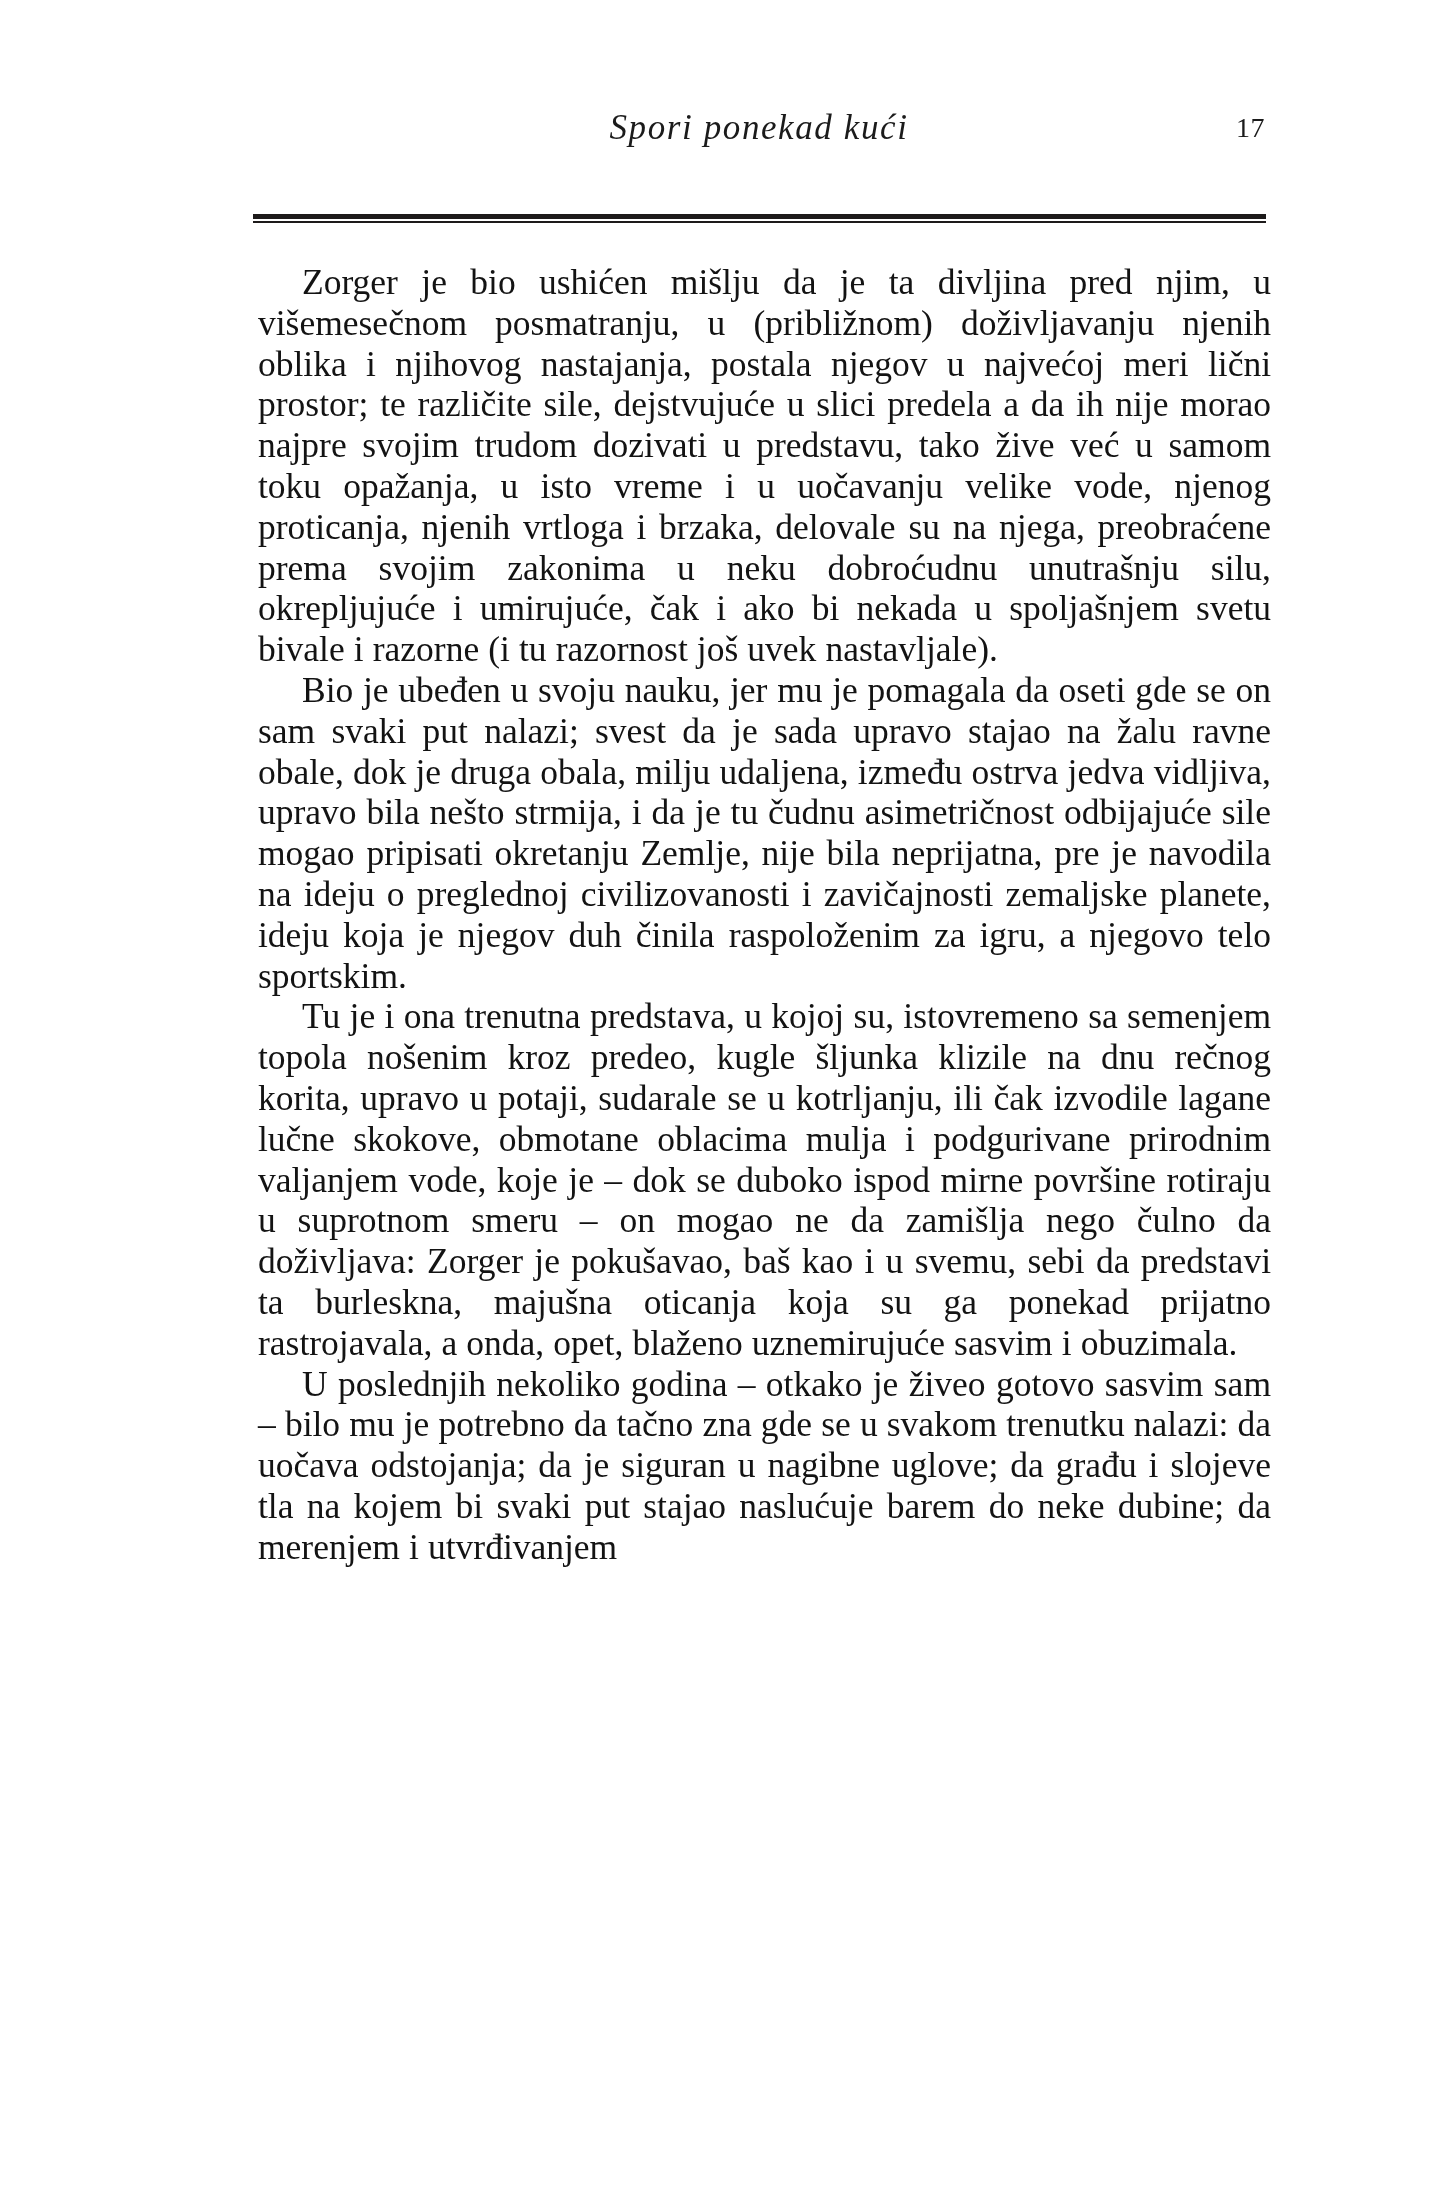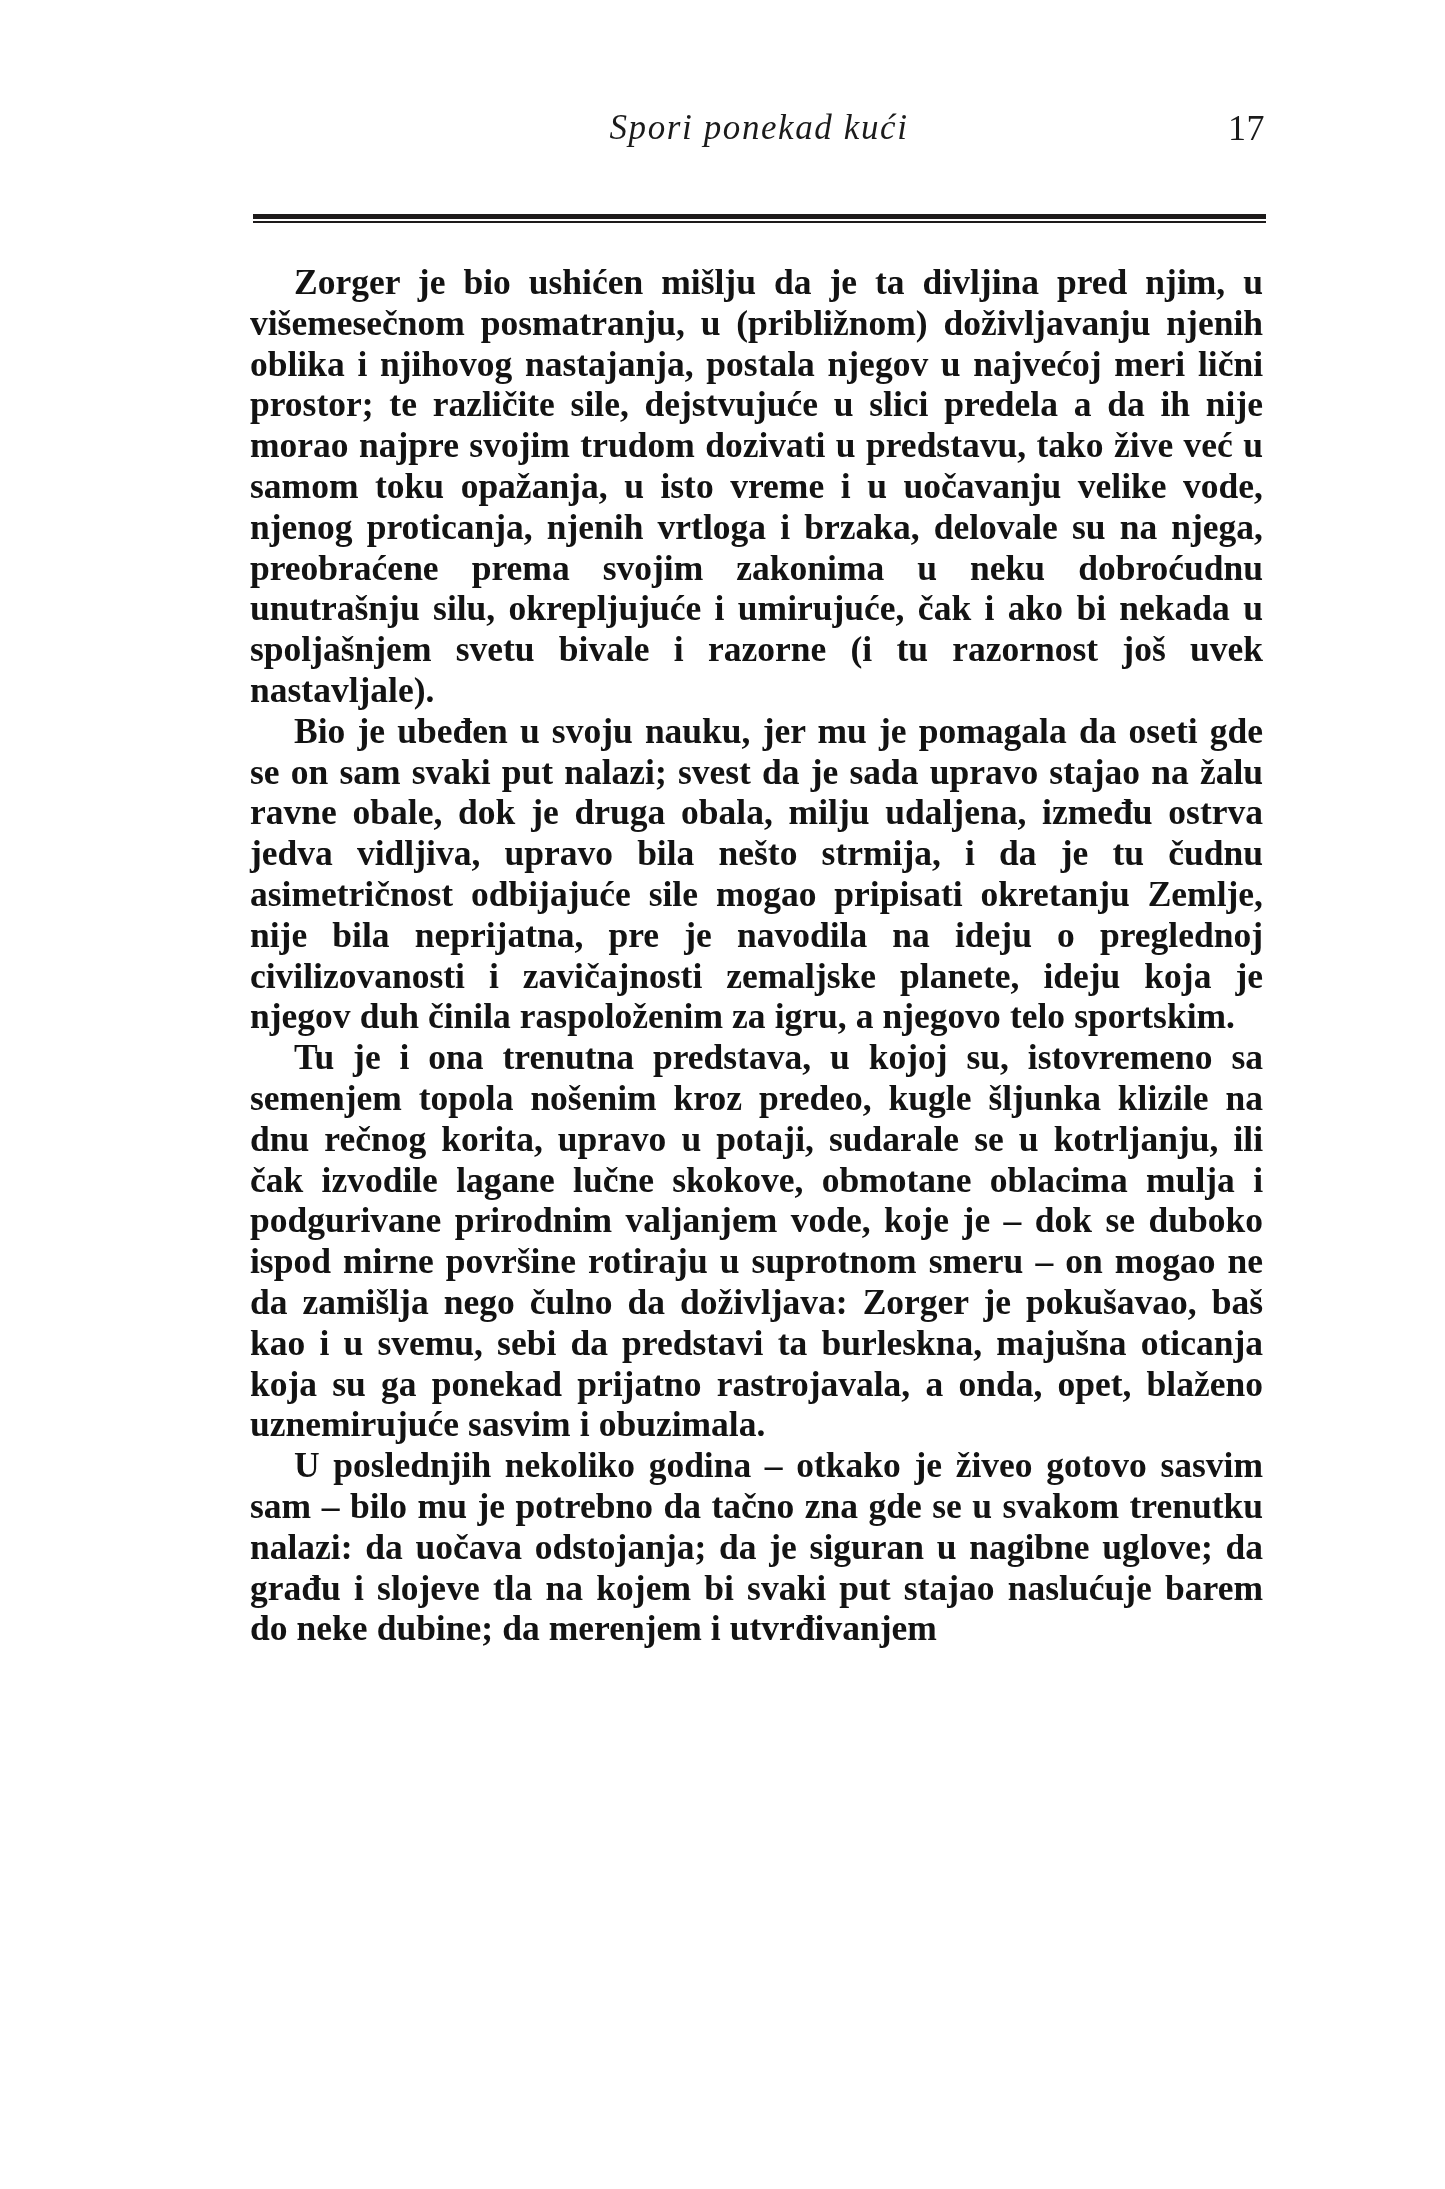--- a/index.html
+++ b/index.html
@@ -39,21 +39,21 @@
     letter-spacing: 1.6px;
     line-height: 48px;
     color: #1b1b1b;
     white-space: nowrap;
   }
 
   .running-head-folio {
     position: absolute;
     right: 0;
     top: 0;
-    font-size: 36px;
+    font-size: 28px;
     line-height: 48px;
     letter-spacing: 0.5px;
     color: #1b1b1b;
   }
 
   
   .head-rule {
     position: absolute;
     left: 253px;
     top: 214px;
@@ -73,24 +73,23 @@
     left: 0;
     top: 7px;
     width: 100%;
     height: 2px;
     background: #1d1a1a;
   }
 
   
   .body-text {
     position: absolute;
-    left: 250px;
+    left: 258px;
     top: 262px;
     width: 1013px;
-    font-weight: bold;
   }
 
   .body-text p {
     margin: 0;
     font-size: 35.5px;
     line-height: 40.8px;
     text-align: justify;
     text-align-last: left;
     text-indent: 44px;
     letter-spacing: 0px;

